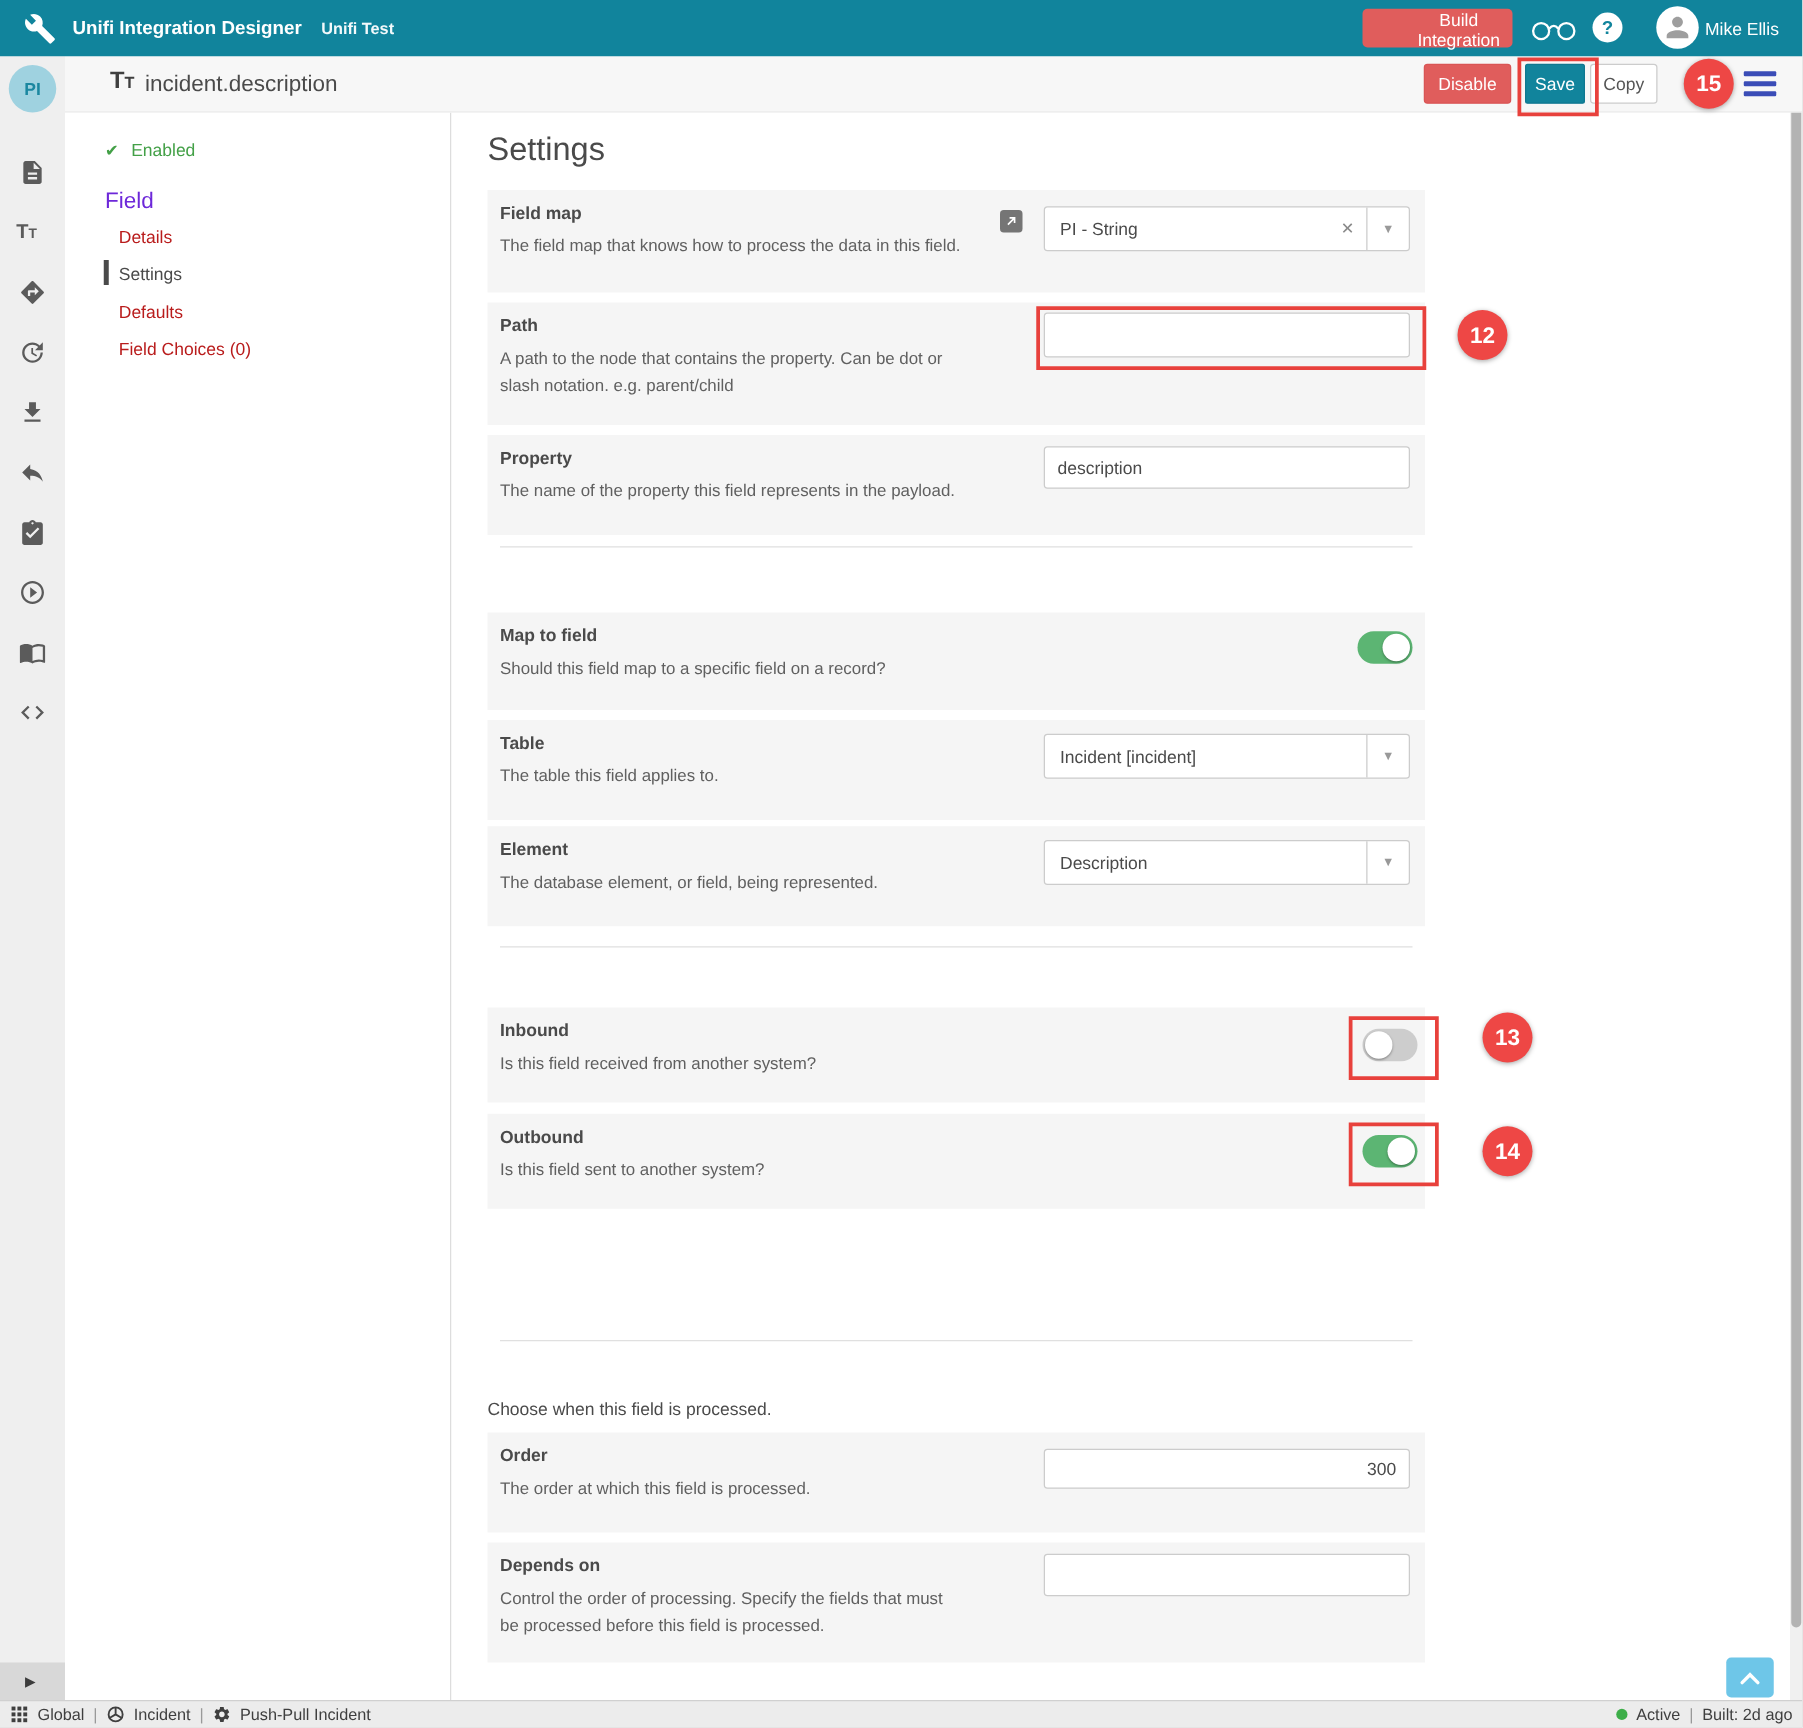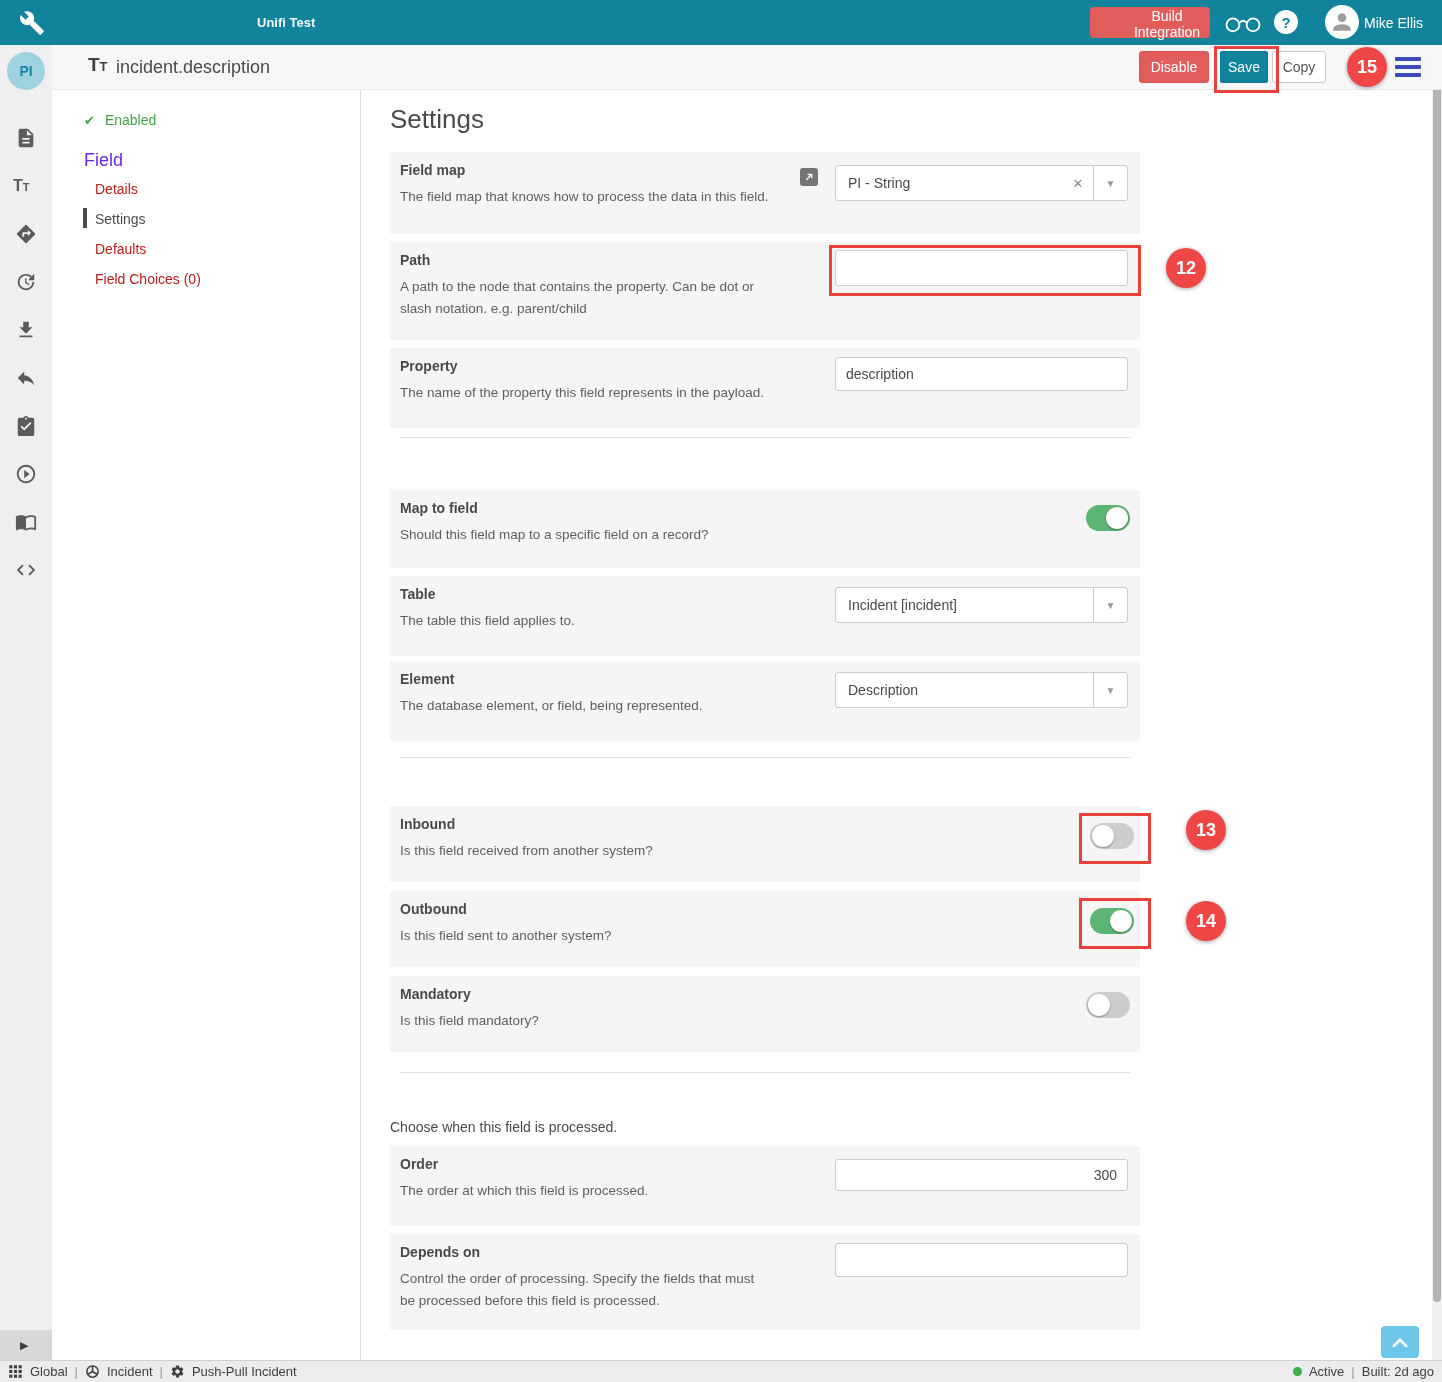--- a/index.html
+++ b/index.html
@@ -85,20 +85,21 @@
 <body>
 
 <div class="page">
 
   <div class="topbar">
     <span class="wrench">
       <svg viewBox="0 0 24 24" width="26" height="26">
           <path fill="currentColor" d="M22.7 19l-9.1-9.1c.9-2.3.4-5-1.5-6.9-2-2-5-2.4-7.4-1.3L9 6 6 9 1.6 4.7C.4 7.1.9 10.1 2.9 12.1c1.9 1.9 4.6 2.4 6.9 1.5l9.1 9.1c.4.4 1 .4 1.4 0l2.3-2.3c.5-.4.5-1.1.1-1.4z"></path>
         </svg>
     </span>
+    <span class="app-title">Unifi Integration Designer</span>
     <span class="env-label">Unifi Test</span>
     <button class="build-btn">Build Integration</button>
     <span class="glasses">
       <svg viewBox="0 0 40 24" width="38" height="22" fill="none" stroke="currentColor" stroke-width="2">
           <circle cx="9" cy="14" r="7"></circle>
           <circle cx="31" cy="14" r="7"></circle>
           <path d="M16 12 Q20 7 24 12"></path>
         </svg>
     </span>
     <div class="help-btn">
@@ -255,27 +256,20 @@
   </div>
 
   <div class="frow" style="top:891px;height:76px">
     <div class="rlabel">Outbound</div>
     <div class="rdesc">Is this field sent to another system?</div>
     <div class="toggle on" style="left:700px;top:17px">
         <span class="knob"></span>
       </div>
   </div>
 
-  <div class="frow" style="top:976px;height:76px">
-    <div class="rlabel">Mandatory</div>
-    <div class="rdesc">Is this field mandatory?</div>
-    <div class="toggle off" style="left:696px;top:16px">
-        <span class="knob"></span>
-      </div>
-  </div>
 
   <div class="hdiv" style="top:1072px"></div>
 
   <div class="process-note">Choose when this field is processed.</div>
 
   <div class="frow" style="top:1146px;height:80px">
     <div class="rlabel">Order</div>
     <div class="rdesc">The order at which this field is processed.</div>
     <input class="tinput" style="top: 13px; height: 32px; text-align: right;" value="300">
   </div>

